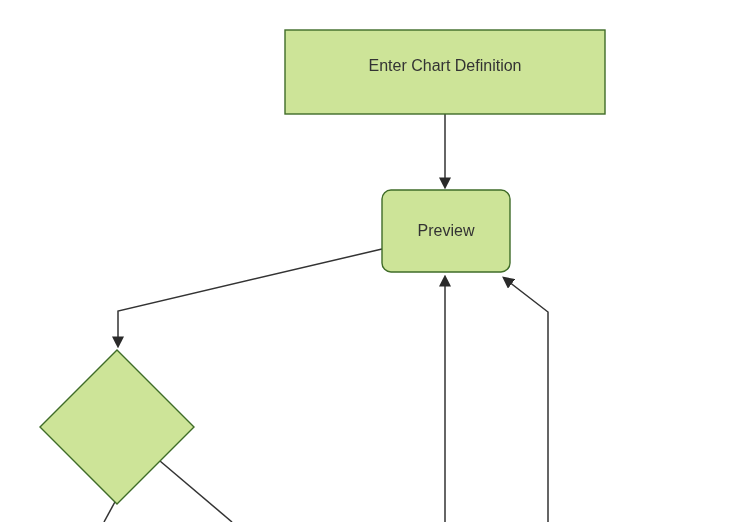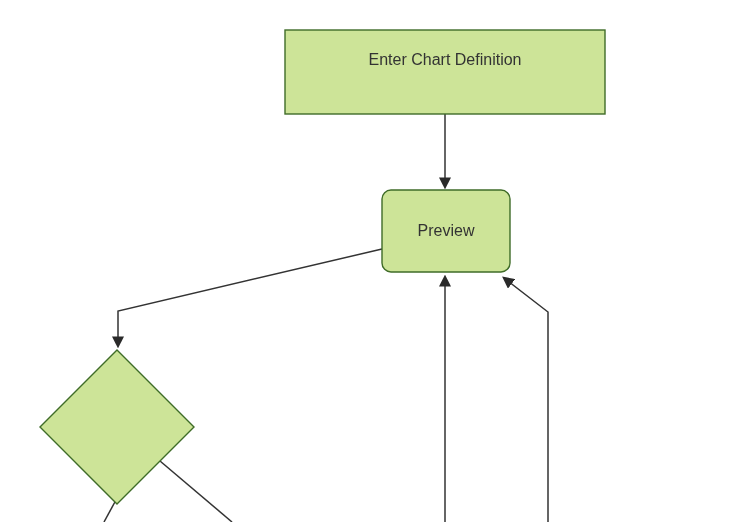--- a/index.html
+++ b/index.html
@@ -38,21 +38,21 @@
     position:absolute;
     display:flex;
     align-items:center;
     justify-content:center;
     text-align:center;
     color:var(--text);
     font-size:16px;
     line-height:1.2;
     pointer-events:none;
   }
-  .label-enter{left:285px;top:24px;width:320px;height:72px;}
+  .label-enter{left:285px;top:30px;width:320px;height:72px;}
   .label-preview{left:382px;top:190px;width:128px;height:82px;}
   .label-decide{left:40px;top:350px;width:154px;height:154px;}
 </style>
 </head>
 <body>
 
 <div class="canvas">
 
   <svg width="740" height="522" viewBox="0 0 740 522">
     <defs>

